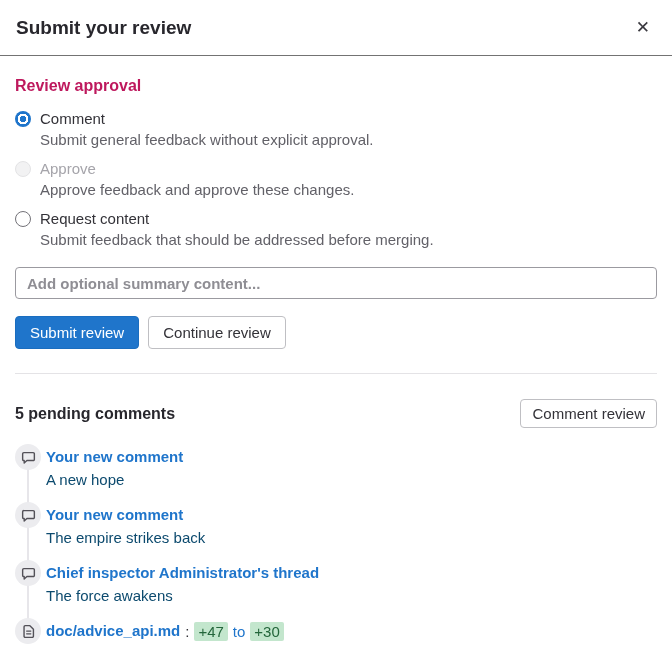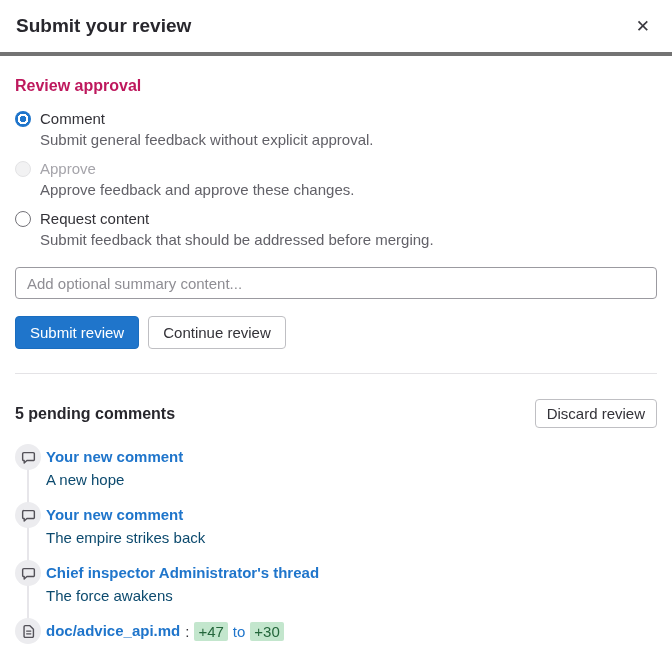--- a/index.html
+++ b/index.html
@@ -3,21 +3,21 @@
 <meta charset="utf-8">
 <style>
   html,body { margin:0; padding:0; background:#fff; }
   .drawer {
     width:672px; height:647px; background:#fff; box-sizing:border-box;
     font-family:"Liberation Sans", sans-serif; color:#333238; overflow:hidden;
   }
   
   .drawer-header {
     height:56px; display:flex; align-items:center; justify-content:space-between;
-    padding:0 16px; border-bottom:4px solid #737373; box-sizing:border-box;
+    padding:0 16px; border-bottom:1px solid #737373; box-sizing:border-box;
   }
   .drawer-title { font-size:19px; font-weight:700; color:#28272d; }
   .close-btn {
     background:none; border:0; padding:2px 6px; cursor:pointer;
     font-size:17px; line-height:1; color:#3a393f;
   }
   
   .content { padding:0 15px; }
   .section-heading { font-size:16px; font-weight:700; color:#be185d; margin:21px 0 15px; }
   .radio-option { margin-bottom:10px; }
@@ -28,21 +28,21 @@
   }
   .radio.disabled { background:#f2f2f3; border:1px solid #e3e3e5; }
   .radio.unselected { background:#fff; border:1.5px solid #737278; }
   .radio-label { font-size:15px; color:#333238; }
   .radio-label.dim { color:#a5a4aa; }
   .radio-desc { font-size:15px; color:#626168; margin-left:25px; margin-top:3px; line-height:20px; }
   
   .summary-input {
     display:block; width:100%; box-sizing:border-box; height:32px; margin-top:17px;
     border:1px solid #9b9aa0; border-radius:4px; padding:0 11px;
-    font-family:"Liberation Sans", sans-serif; font-size:15px; color:#333238; outline:none;
+    font-family:"Liberation Sans", sans-serif; font-size:15px; color:#333238; outline:none;font-weight:bold;
   }
   .summary-input::placeholder { color:#8f8e94; }
   
   .btn-row { display:flex; gap:9px; margin-top:17px; }
   .btn {
     font-family:"Liberation Sans", sans-serif; font-size:15px; line-height:19px;
     border-radius:4px; padding:6px 14px; cursor:pointer; border:1px solid transparent;
   }
   .btn-primary { background:#1f75cb; border-color:#1a6dbf; color:#fff; }
   .btn-secondary { background:#fff; border-color:#bfbfc3; color:#333238; }
@@ -118,21 +118,21 @@
 
     <div class="btn-row">
       <button class="btn btn-primary">Submit review</button>
       <button class="btn btn-secondary">Continue review</button>
     </div>
 
     <hr class="divider">
 
     <div class="pending-header">
       <span class="pending-title">5 pending comments</span>
-      <button class="btn btn-secondary btn-small">Discard review</button>
+      <button class="btn btn-secondary btn-small">Comment review</button>
     </div>
 
     <div class="comments-list">
 
       <div class="comment-item">
         <span class="item-icon-circle">
           <svg width="15" height="15" viewBox="0 0 16 16">
               <path d="M3 2.75h10A1.25 1.25 0 0 1 14.25 4v6A1.25 1.25 0 0 1 13 11.25H6.3L3.4 13.8v-2.55H3A1.25 1.25 0 0 1 1.75 10V4A1.25 1.25 0 0 1 3 2.75z" fill="none" stroke="#535158" stroke-width="1.5" stroke-linejoin="round"></path>
             </svg>
         </span>

